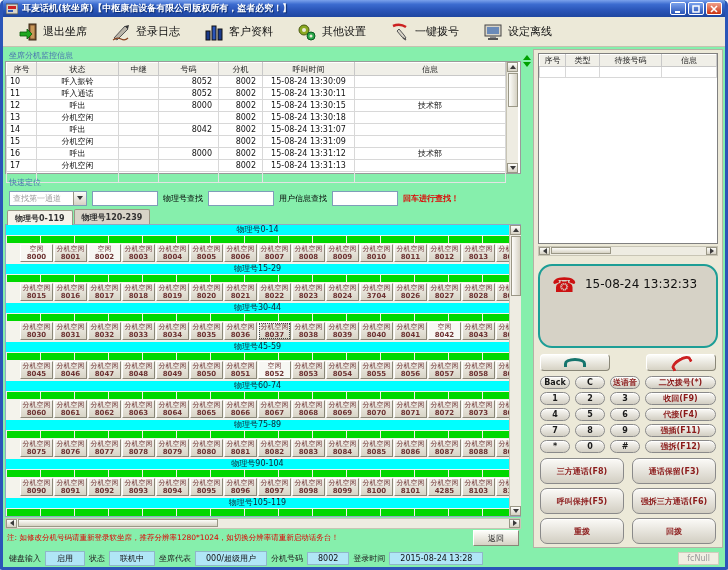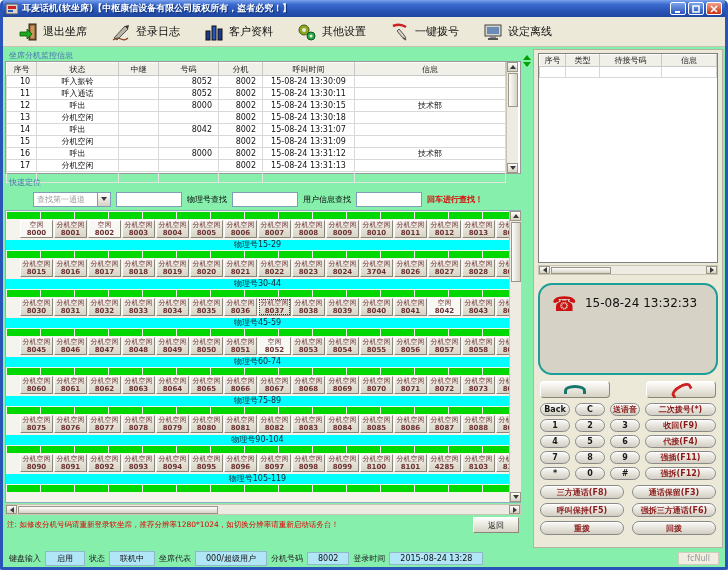--- a/index.html
+++ b/index.html
@@ -25,36 +25,36 @@
   
   .main { display:flex; height:501px; padding:2px 2px 0 2px; }
   .left { width:516px; flex:0 0 516px; display:flex; flex-direction:column; }
   .sec-title { font-size:8px; color:#4a75b0; padding:1px 4px; height:12px; }
   
   .mon-wrap { height:113px; display:flex; border:1px solid #9a9a9a; background:#fff; }
   table.mon { border-collapse:collapse; table-layout:fixed; width:500px; font-size:8px; }
   table.mon th { background:#f0efe8; border:1px solid #c8c8c8; border-top-color:#fff; border-left-color:#fff;
                  font-weight:normal; height:13px; color:#222; }
   table.mon td { border:1px solid #d8d8d8; height:11px; color:#111; overflow:hidden; white-space:nowrap; }
-  td.a-c { text-align:center; } td.a-r { text-align:right; padding-right:6px; } td.a-l { text-align:left; padding-left:13px; }
+  td.a-c { text-align:center; } td.a-r { text-align:right; padding-right:6px; } td.a-l { text-align:left; padding-left:3px; }
   tr.filler td { border-color:#e4e4e4; }
   
   .vscroll { width:12px; flex:0 0 12px; background:#eeece2; border-left:1px solid #c8c5b5; display:flex; flex-direction:column; align-items:center; }
   .hscroll { height:11px; background:#eeece2; border:1px solid #c8c5b5; display:flex; align-items:center; margin-top:1px; }
   .sc-arrow { width:11px; height:10px; flex:0 0 auto; background:linear-gradient(180deg,#fdfdfa,#d6d2c4);
               border:1px solid #9a9786; display:flex; align-items:center; justify-content:center; }
   .hscroll .sc-arrow { height:9px; }
   .thumb-v { width:10px; background:linear-gradient(90deg,#fdfdfa,#d6d2c4); border:1px solid #9a9786; margin-top:1px; }
   .thumb-h { height:8px; background:linear-gradient(180deg,#fdfdfa,#d6d2c4); border:1px solid #9a9786; margin-left:1px; }
   .tri-u { width:0;height:0;border-left:3px solid transparent;border-right:3px solid transparent;border-bottom:4px solid #3a3a3a; }
   .tri-d { width:0;height:0;border-left:3px solid transparent;border-right:3px solid transparent;border-top:4px solid #3a3a3a; }
   .tri-l { width:0;height:0;border-top:3px solid transparent;border-bottom:3px solid transparent;border-right:4px solid #3a3a3a; }
   .tri-r { width:0;height:0;border-top:3px solid transparent;border-bottom:3px solid transparent;border-left:4px solid #3a3a3a; }
   
-  .quick-row { height:22px; display:flex; align-items:center; gap:5px; padding:0 4px; font-size:8px;margin-left:24px; }
+  .quick-row { height:22px; display:flex; align-items:center; gap:5px; padding:0 4px; font-size:8px; }
   .combo { width:78px; height:15px; border:1px solid #7f9db9; background:#fff; color:#9a9a9a;
            display:flex; align-items:center; font-size:8px; padding-left:3px; }
   .combo-arrow { margin-left:auto; width:13px; height:13px; background:linear-gradient(180deg,#fdfdfa,#d6d2c4);
                  border-left:1px solid #9a9786; display:flex; align-items:center; justify-content:center; }
   .txt { width:66px; height:15px; border:1px solid #7f9db9; background:#fff; font-size:9px; font-family:inherit; }
   .hint { color:#e00000; font-weight:bold; }
   
   .tabs { height:15px; display:flex; align-items:flex-end; gap:1px; padding-left:2px; }
   .tab { font-size:8px; font-weight:bold; padding:2px 7px 1px; border:1px solid #9a9786; border-bottom:none;
          background:#d8d4c8; color:#333; border-radius:2px 2px 0 0; }
@@ -107,21 +107,21 @@
           background:linear-gradient(180deg,#fdfdfa,#d6d2c4); display:flex; align-items:center; justify-content:center; }
   .arc { width:22px; height:9px; border:3px solid #16756d; border-bottom:none; border-radius:22px 22px 0 0/11px 11px 0 0; }
   .arc.red { border-color:#cc2222; transform:rotate(-30deg); }
   
   .keypad { margin-top:5px; display:grid; grid-template-columns:30px 30px 30px 1fr; gap:3px 5px; padding:0 2px; }
   .kbtn { height:13px; border-radius:7px; border:1px solid #8a8a8a; background:linear-gradient(180deg,#fbfaf7,#d2cec2);
           box-shadow:inset 0 1px 0 #fff; font-size:8px; font-weight:bold; color:#1a1a1a; font-family:inherit;
           display:flex; align-items:center; justify-content:center; padding:0; cursor:default; white-space:nowrap; overflow:hidden; }
   .kbtn.kfn { color:#8b1a1a; }
   .widebtns { margin-top:5px; display:grid; grid-template-columns:1fr 1fr; gap:4px 8px; padding:0 2px; }
-  .wbtn { height:14px; border-radius:7px; border:1px solid #8a8a8a; background:linear-gradient(180deg,#fbfaf7,#d2cec2);
+  .wbtn { height:26px; border-radius:7px; border:1px solid #8a8a8a; background:linear-gradient(180deg,#fbfaf7,#d2cec2);
           box-shadow:inset 0 1px 0 #fff; font-size:8px; font-weight:bold; color:#8b1a1a; font-family:inherit;
           display:flex; align-items:center; justify-content:center; padding:0; cursor:default; white-space:nowrap; overflow:hidden; }
   
   .statusbar { height:19px; margin:1px 2px 0 2px; display:flex; align-items:center; gap:4px; font-size:8px;
                padding:0 4px; white-space:nowrap; overflow:hidden; }
   .sb-lbl { color:#222; }
   .sb-val { background:#b0e6f6; border:1px solid #8fb8c8; padding:1px 10px; color:#111; min-width:40px; text-align:center; }
   .sb-tail { color:#9a9a9a; border:1px solid #d0cdbd; padding:1px 8px; background:#f0eee2; }
 </style>
 </head>
@@ -351,23 +351,28 @@
             </span>
         </div>
         <input class="txt" style="">
         <span>物理号查找</span>
         <input class="txt" style="">
         <span>用户信息查找</span>
         <input class="txt" style="">
         <span class="hint">回车进行查找！</span>
       </div>
 
+      <div class="tabs">
+        <div class="tab active">物理号0-119</div>
+        <div class="tab">物理号120-239</div>
+      </div>
 
       <div class="grid-outer">
         <div class="grid">
+            <div class="g-head">物理号0-14</div>
             <div class="ind-row">
               <div class="ind"></div>
               <div class="ind"></div>
               <div class="ind"></div>
               <div class="ind"></div>
               <div class="ind"></div>
               <div class="ind"></div>
               <div class="ind"></div>
               <div class="ind"></div>
               <div class="ind"></div>

